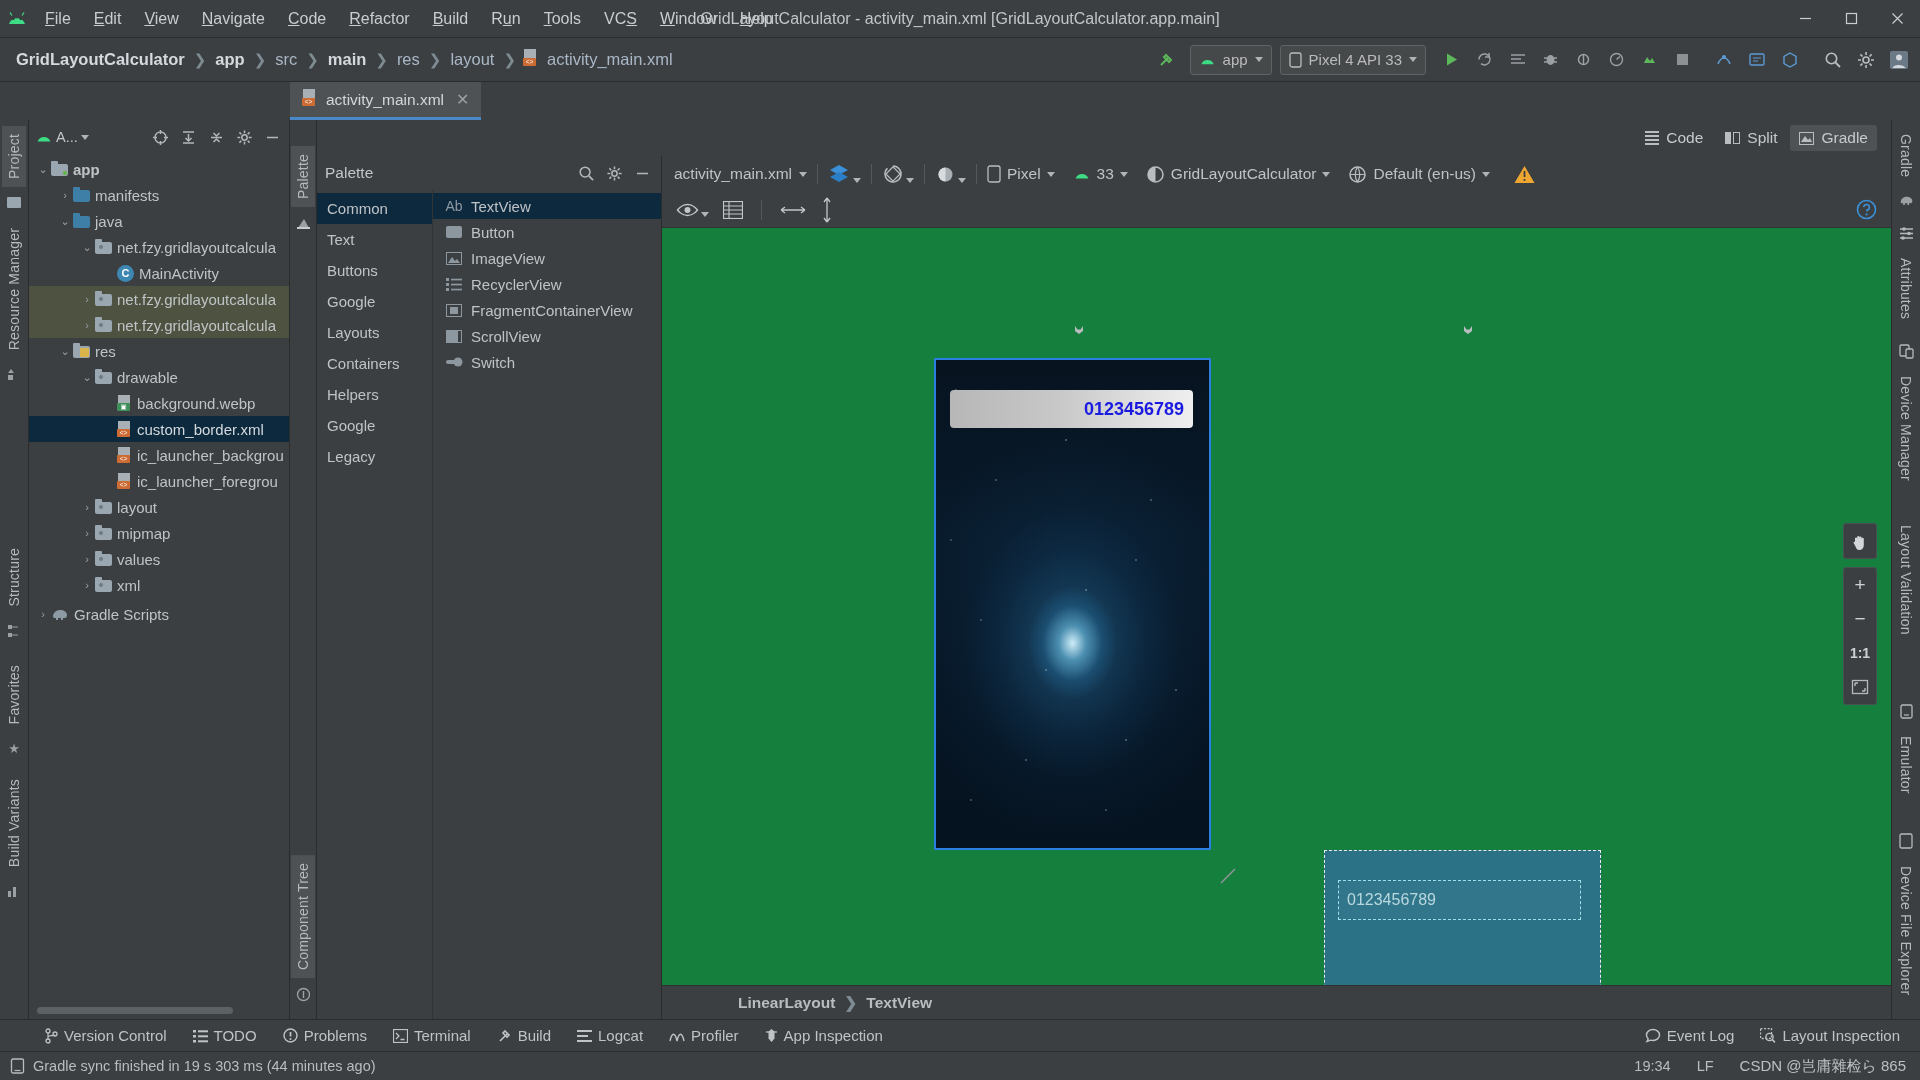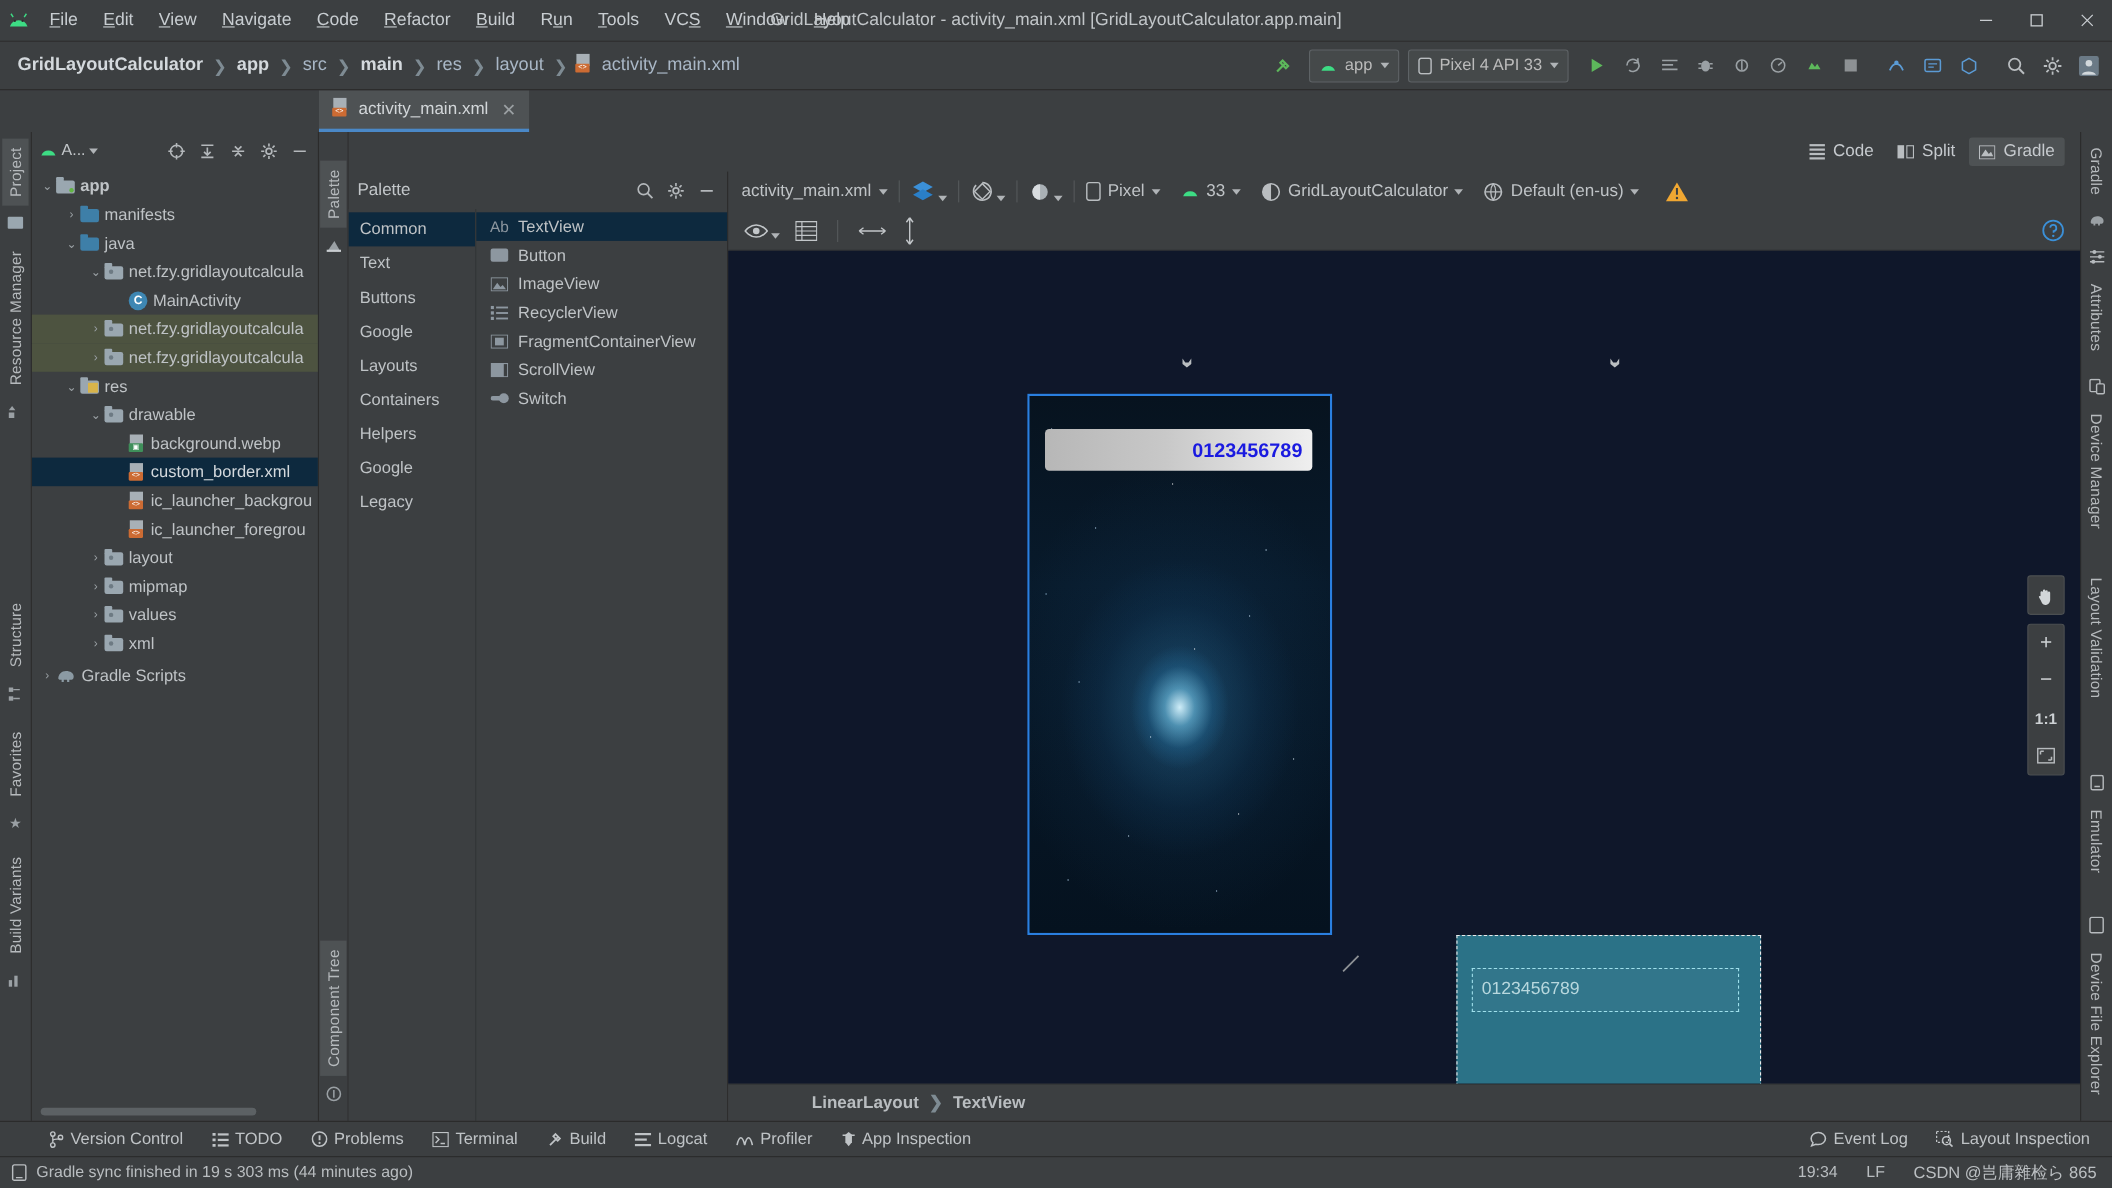--- a/index.html
+++ b/index.html
@@ -129,21 +129,21 @@
   .pal-item { height: 26px; display: flex; align-items: center; gap: 8px; padding-left: 12px; font-size: 15px; color: #bfc3c6; }
   .pal-item.active { background: #0d293e; }
   .pi-ico { width: 18px; display: flex; align-items: center; justify-content: center; }
   .sq { width: 16px; height: 12px; background: #8d97a0; border-radius: 2px; }
 
   
   .canvas-col { flex: 1; display: flex; flex-direction: column; min-width: 0; }
   .canvas-toolbar { height: 36px; display: flex; align-items: center; border-bottom: 1px solid #2f3133; flex: none; position: relative; }
   .ct-left { display: flex; align-items: center; gap: 14px; padding-left: 14px; }
   .ct-right { margin-left: auto; padding-right: 14px; }
-  .canvas { flex: 1; background: #0f172a; position: relative; overflow: hidden; }
+  .canvas { flex: 1; background: #15803d; position: relative; overflow: hidden; }
   .preview { position: absolute; }
   .wrench { position: absolute; color: #b9bdc0; font-size: 19px; }
 
   .phone1 { width: 277px; height: 492px; border: 2px solid #2a7fe0; background: #05111e; position: relative; overflow: hidden; }
   .galaxy {
     position: absolute; inset: 0;
     background:
       radial-gradient(ellipse 62px 78px at 50% 58%, rgba(215,245,255,.95) 0%, rgba(120,205,240,.55) 22%, rgba(40,120,170,.28) 48%, rgba(10,40,70,0) 72%),
       radial-gradient(ellipse 135px 170px at 50% 58%, rgba(60,150,200,.34) 0%, rgba(20,70,110,.18) 55%, rgba(5,20,40,0) 80%),
       radial-gradient(ellipse 190px 250px at 50% 56%, rgba(30,90,140,.22) 0%, rgba(5,20,40,0) 85%),

